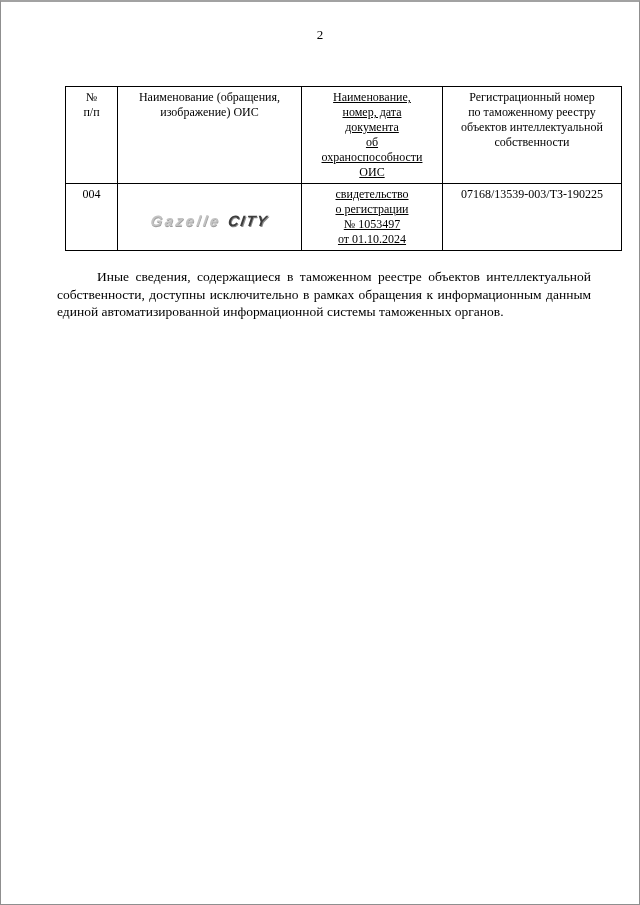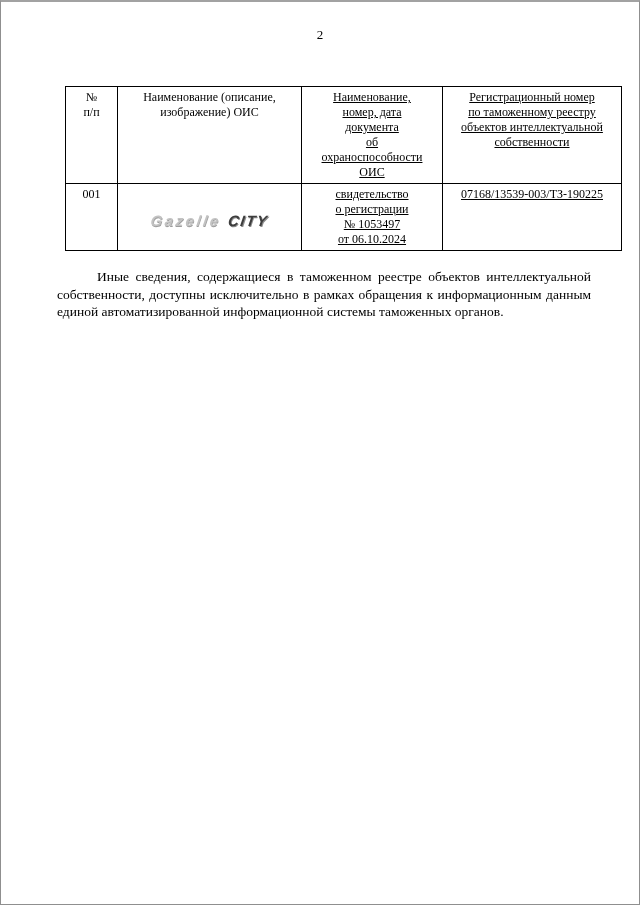--- a/index.html
+++ b/index.html
@@ -33,21 +33,21 @@
     font-size: 12px;
     font-weight: normal;
     line-height: 15px;
     padding: 3px 4px;
     white-space: pre-line;
     overflow: hidden;
   }
   .col-num   { width: 43px; }
   .col-name  { width: 175px; }
   .col-doc   { width: 132px; text-decoration: underline; }
-  .col-reg   { width: 170px; text-decoration: underline; }
+  .col-reg   { width: 170px; }
   thead tr { height: 93px; }
   tbody tr { height: 65px; }
 
   .logo {
     margin-top: 11px;
     white-space: nowrap;
     font-style: italic;
     transform: skewX(-8deg);
     font-family: "Liberation Sans", sans-serif;
   }
@@ -78,45 +78,45 @@
 </head>
 <body>
 
 <div class="page-number">2</div>
 
 <table class="oip-table">
   <thead>
     <tr>
       <th class="col-num">№
 п/п</th>
-      <th class="col-name">Наименование (описание,
+      <th class="col-name">Наименование (обращения,
 изображение) ОИС</th>
       <th class="col-doc">Наименование,
 номер, дата
 документа
 об
 охраноспособности
 ОИС</th>
       <th class="col-reg">Регистрационный номер
 по таможенному реестру
 объектов интеллектуальной
 собственности</th>
     </tr>
   </thead>
   <tbody>
     <tr>
-      <td class="col-num">001</td>
+      <td class="col-num">004</td>
       <td class="col-name">
         <div class="logo">
           <span class="logo-gazelle">Gazelle</span>
           <span class="logo-city">CITY</span>
         </div>
       </td>
       <td class="col-doc">свидетельство
 о регистрации
 № 1053497
-от 06.10.2024</td>
+от 01.10.2024</td>
       <td class="col-reg">07168/13539-003/ТЗ-190225</td>
     </tr>
   </tbody>
 </table>
 
 <p class="body-text">Иные сведения, содержащиеся в таможенном реестре объектов интеллектуальной собственности, доступны исключительно в рамках обращения к информационным данным единой автоматизированной информационной системы таможенных органов.</p>
 
 </body></html>

